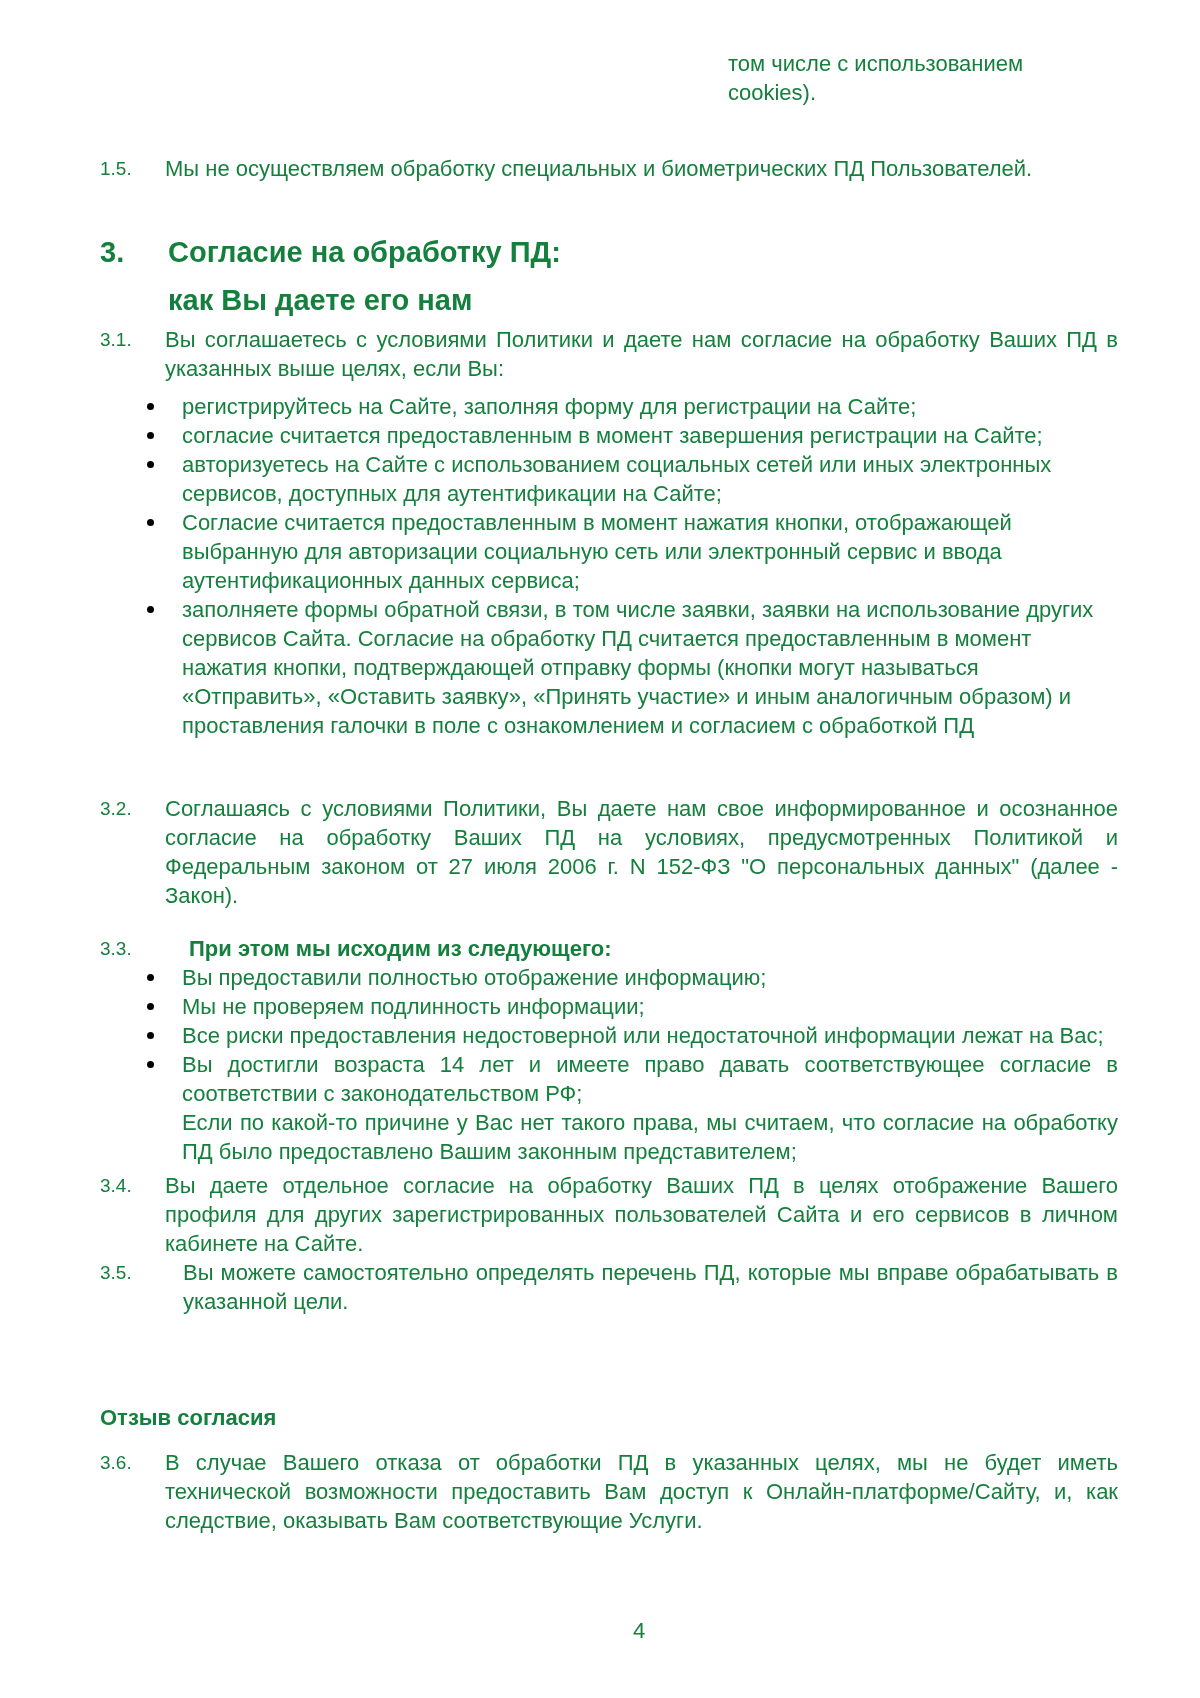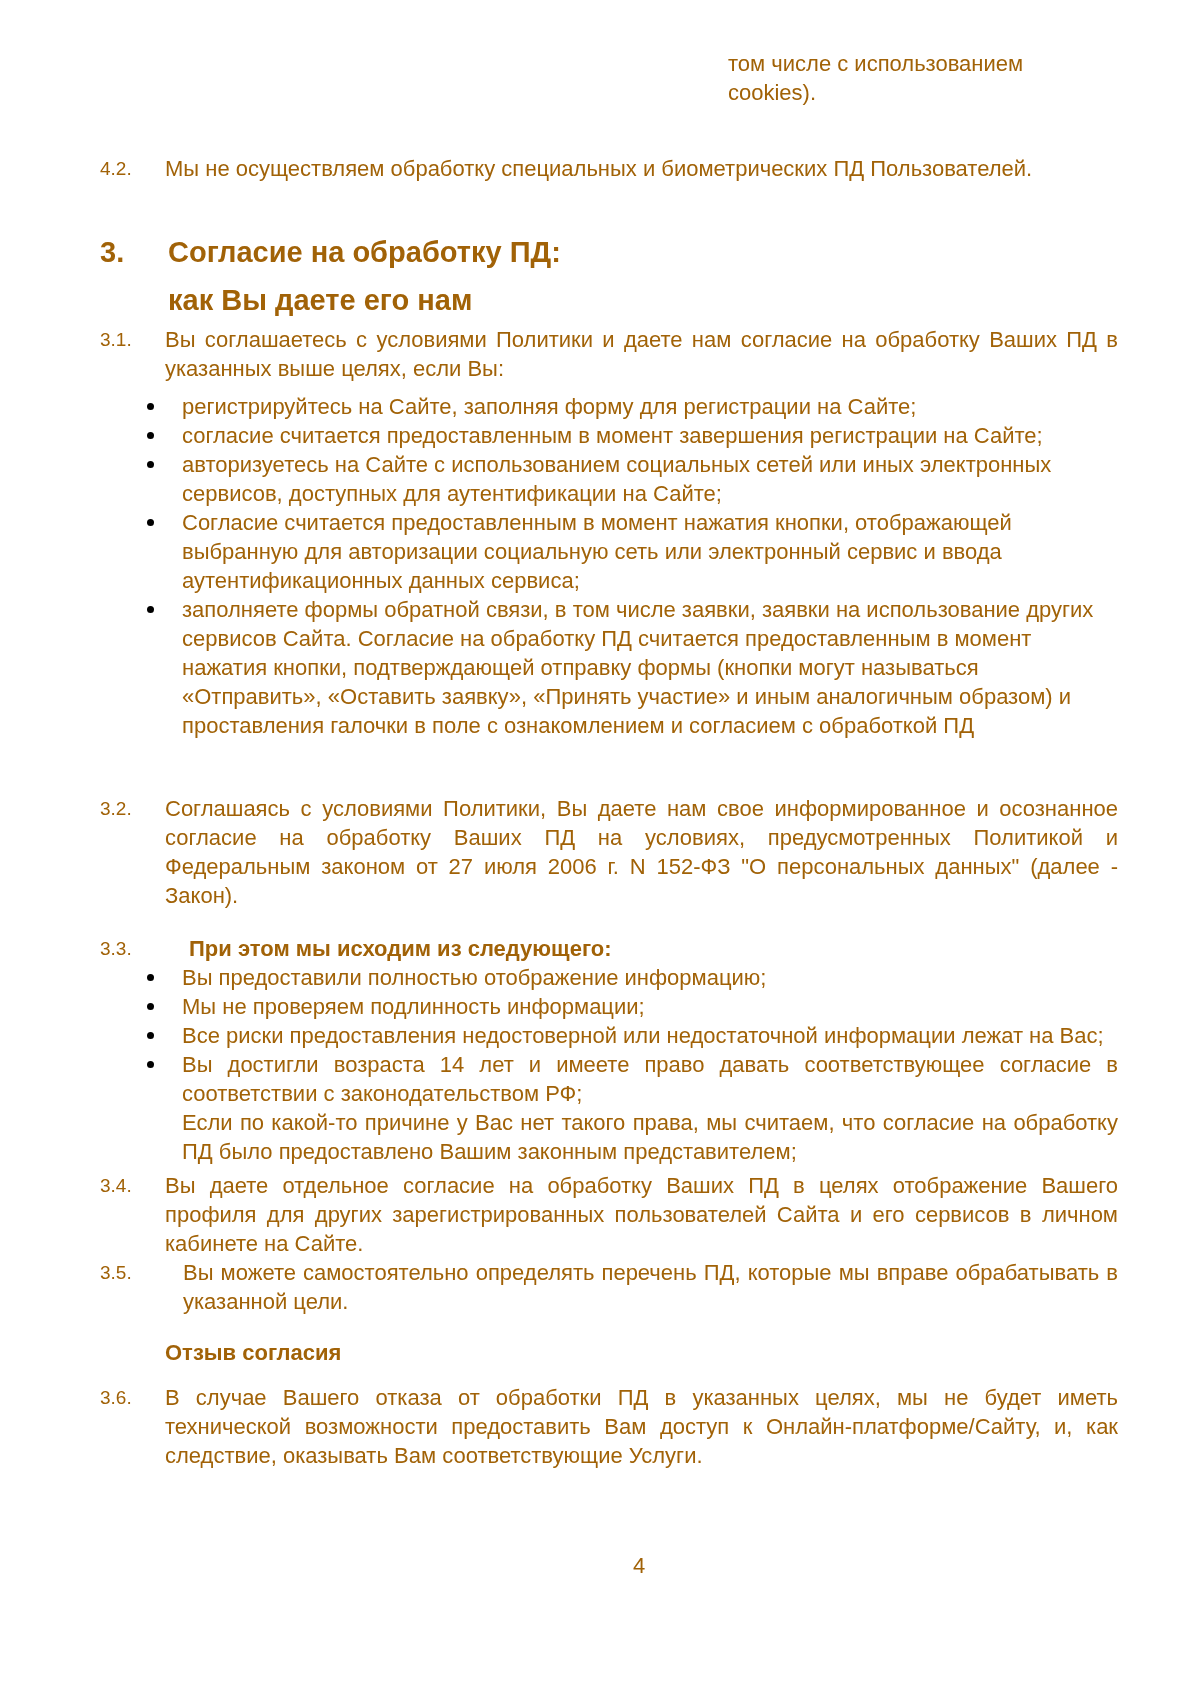--- a/index.html
+++ b/index.html
@@ -7,21 +7,21 @@
     position: relative;
     width: 1200px;
     height: 1698px;
     margin: 0 auto;
     background: #ffffff;
     box-sizing: border-box;
     padding: 49px 82px 0 100px;
     font-family: "Liberation Sans", sans-serif;
     font-size: 22px;
     line-height: 29px;
-    color: #a16207;
+    color: #15803d;
     overflow: hidden;
   }
   .continuation {
     margin-left: 628px;
     width: 350px;
     white-space: pre-line;
     text-align: left;
   }
   .row { display: flex; }
   .row .num {
@@ -64,40 +64,40 @@
   }
   ul.bullets.align-left > li { text-align: left; }
   ul.bullets.align-justify > li { text-align: justify; }
   .bullet-note { text-align: justify; }
   .row-3-2 { margin-top: 54px; }
   .row-3-3 { margin-top: 24px; }
   .row-3-3 .body { font-weight: bold; text-align: left; margin-left: 24px; }
   ul.bullets-33 { margin-top: 0; }
   .row-3-4 { margin-top: 5px; }
   .row-3-5 { margin-top: 0; gap: 18px; }
-  .row-withdrawal { margin-top: 22px; }
+  .row-withdrawal { margin-top: 22px; flex-direction: column; }
   .row-withdrawal .body { font-weight: bold; text-align: left; }
   .row-3-6 { margin-top: 16px; }
   .page-number {
     margin-top: 81px;
     position: relative;
     left: 30px;
     text-align: center;
   }
 </style>
 </head>
 <body>
 
 <div class="page">
 
   <div class="continuation">том числе с использованием
 cookies).</div>
 
   <div class="row row-2-4">
-    <span class="num">4.2.</span>
+    <span class="num">1.5.</span>
     <span class="body left">Мы не осуществляем обработку специальных и биометрических ПД Пользователей.</span>
   </div>
 
   <div class="heading">
     <span class="hnum">3.</span>
     <span class="htext">
       <span>Согласие на обработку ПД:</span><br>
       <span>как Вы даете его нам</span>
     </span>
   </div>

